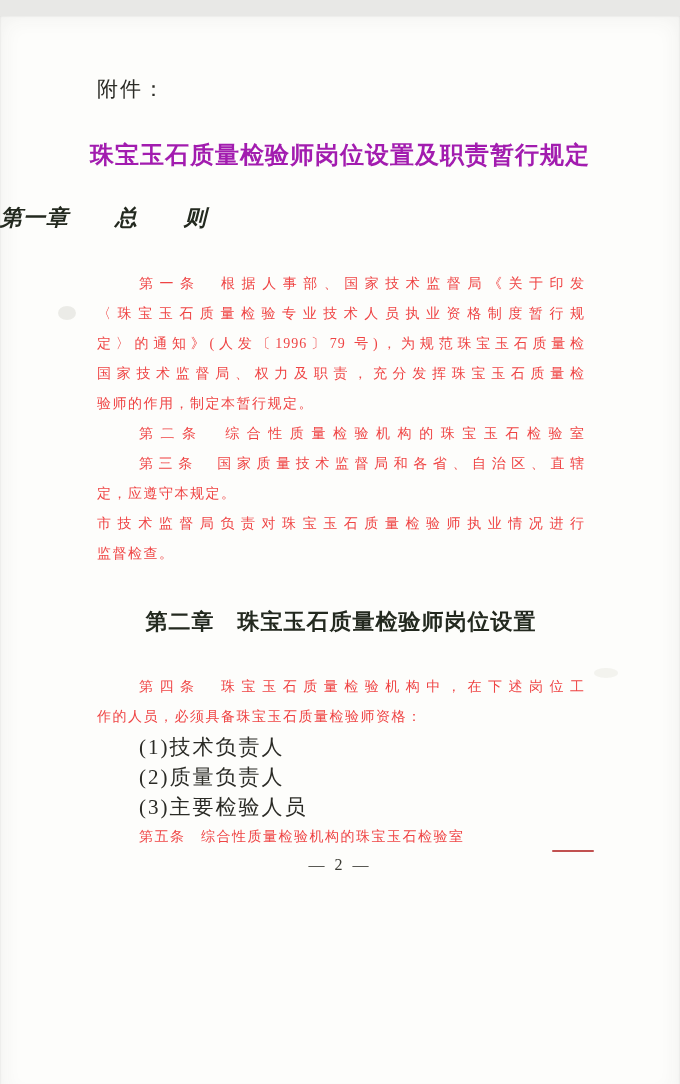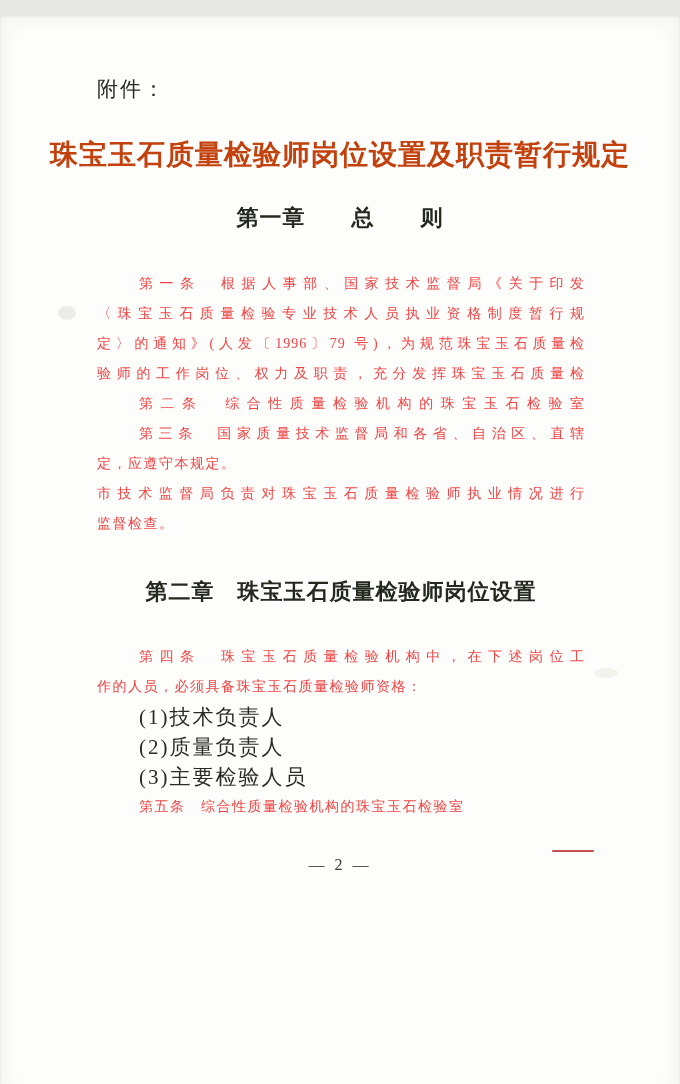--- a/index.html
+++ b/index.html
@@ -28,39 +28,39 @@
 
   
   .doc-title {
     position: absolute;
     left: 0;
     top: 122px;
     width: 680px;
     text-align: center;
     font-family: "Liberation Sans", "DejaVu Sans", sans-serif;
     font-weight: bold;
-    font-size: 28px;
+    font-size: 24px;
     line-height: 34px;
     letter-spacing: 1px;
-    color: #c2410c;
+    color: #a21caf;
   }
 
   
   .ch1-heading {
     position: absolute;
     left: 0;
     top: 186px;
     width: 680px;
-    text-align: center;
     font-family: "Liberation Sans", "DejaVu Sans", sans-serif;
     font-weight: bold;
     font-size: 22px;
     line-height: 32px;
     letter-spacing: 1px;
     color: #23291f;
+    font-style: italic;
   }
 
   
   .body-block {
     position: absolute;
     left: 97px;
     right: 95px;
     top: 253px;
   }
   .ln {
@@ -155,21 +155,22 @@
 
   <div class="doc-title">珠宝玉石质量检验师岗位设置及职责暂行规定</div>
 
   <div class="ch1-heading">第一章　　总　　则</div>
 
   <div class="body-block">
 
     <div class="ln indent">第一条　根据人事部、国家技术监督局《关于印发</div>
     <div class="ln">〈珠宝玉石质量检验专业技术人员执业资格制度暂行规</div>
     <div class="ln">定〉的通知》(人发〔1996〕79 号)，为规范珠宝玉石质量检</div>
-    <div class="ln">验师的工作岗位、权力及职责，充分发挥珠宝玉石质量检</div>
+    <div class="ln">国家技术监督局、权力及职责，充分发挥珠宝玉石质量检</div>
+    <div class="ln ln-last">验师的作用，制定本暂行规定。</div>
 
     <div class="ln indent">第二条　综合性质量检验机构的珠宝玉石检验室</div>
     <div class="ln indent">第三条　国家质量技术监督局和各省、自治区、直辖</div>
 
     <div class="ln ln-last">定，应遵守本规定。</div>
     <div class="ln">市技术监督局负责对珠宝玉石质量检验师执业情况进行</div>
     <div class="ln ln-last">监督检查。</div>
 
     <div class="ch2-heading">第二章　珠宝玉石质量检验师岗位设置</div>
 

